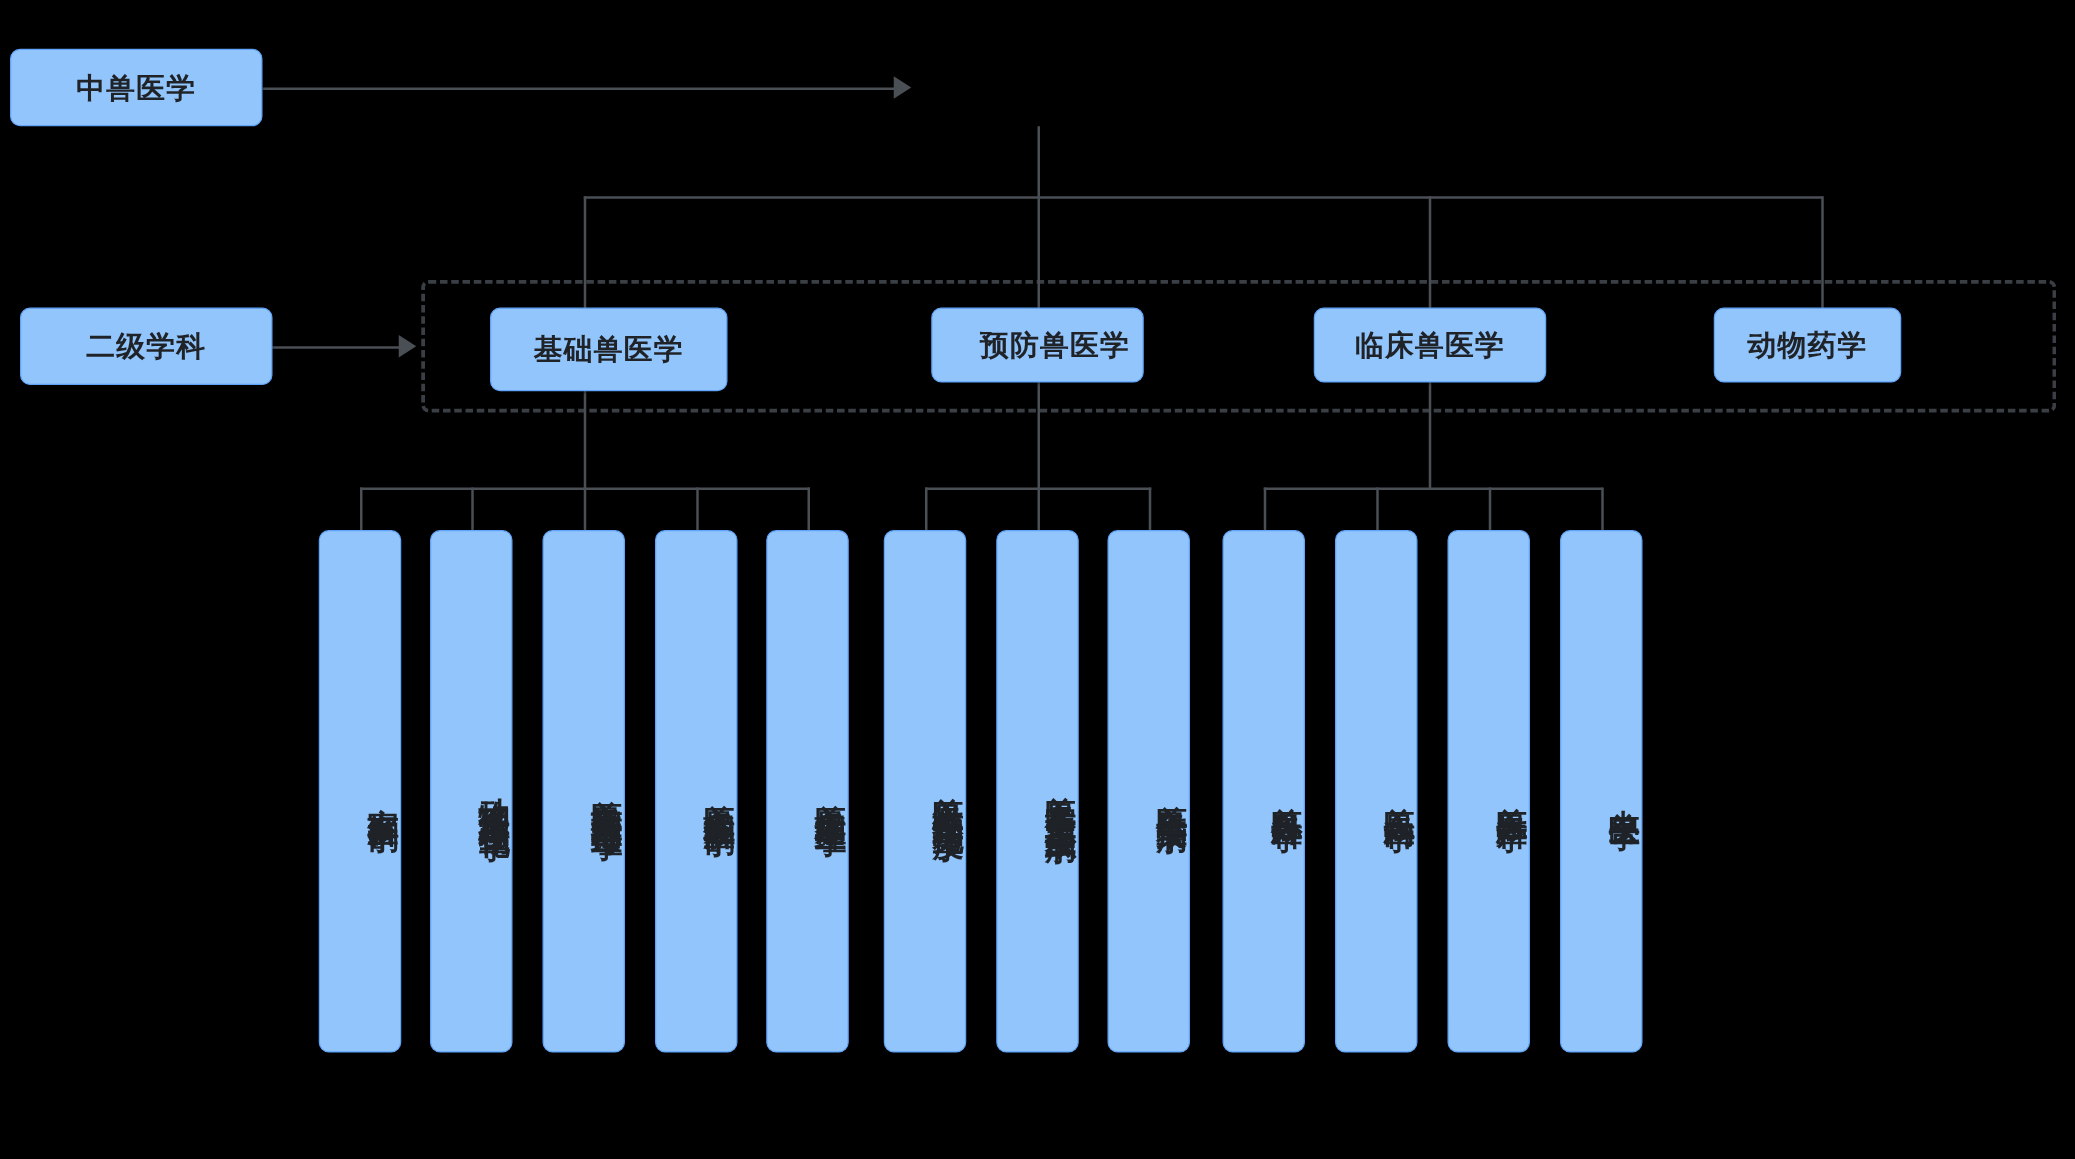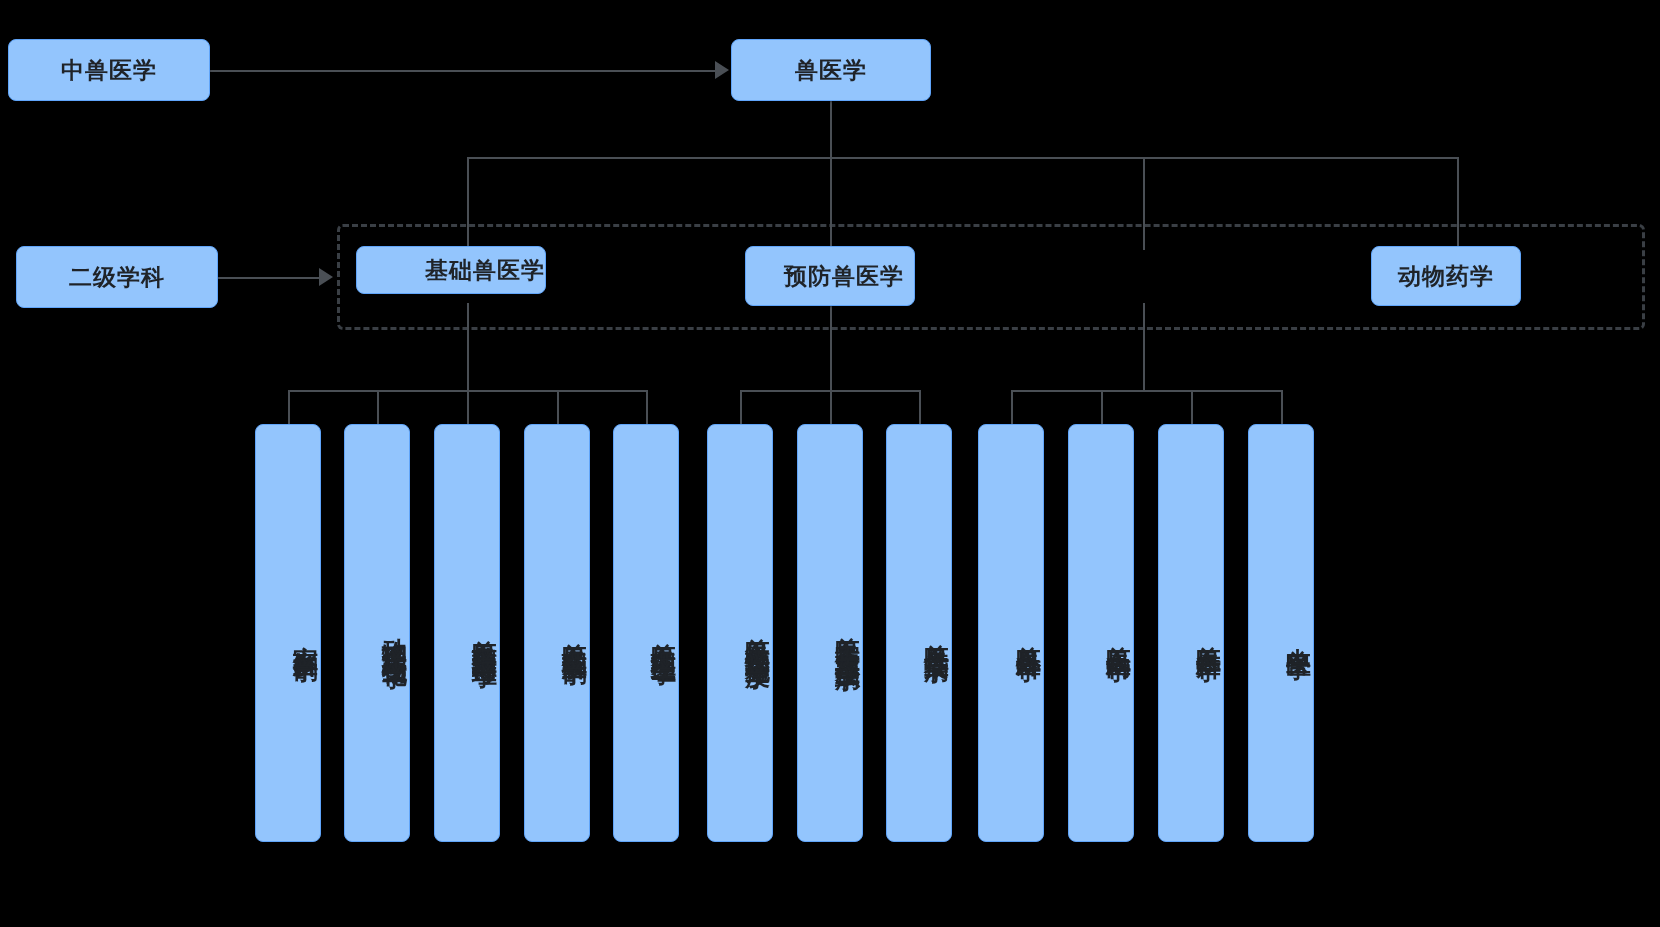--- a/index.html
+++ b/index.html
@@ -127,32 +127,32 @@
   <div class="conn v" style="left:1281px; top:390px; height:35px;"></div>
 
   <div class="node level-label" style="left:8px; top:39px; width:202px; height:62px;">
     <span>中兽医学</span>
   </div>
 
   <div class="node level-label" style="left:16px; top:246px; width:202px; height:62px;">
     <span>二级学科</span>
   </div>
 
-  <div class="node l1" style="left:731px; top:39px; width:200px; height:62px;">
-    <span>兽医学</span>
-  </div>
-
-  <div class="node l2" style="left:356px; top:246px; width:190px; height:48px;justify-content:flex-end;">
+
+  <div class="node l2" style="left:392px; top:246px; width:190px; height:67px;">
     <span>基础兽医学</span>
   </div>
 
   <div class="node l2" style="left:745px; top:246px; width:170px; height:60px;padding-left:28px;">
     <span>预防兽医学</span>
   </div>
 
+  <div class="node l2" style="left:1051px; top:246px; width:186px; height:60px;">
+    <span>临床兽医学</span>
+  </div>
 
   <div class="node l2" style="left:1371px; top:246px; width:150px; height:60px;">
     <span>动物药学</span>
   </div>
 
   <div class="node l3" style="left:255px; top:424px; width:66px; height:418px;">
     <span>家畜解剖学</span>
   </div>
 
   <div class="node l3" style="left:344px; top:424px; width:66px; height:418px;">

